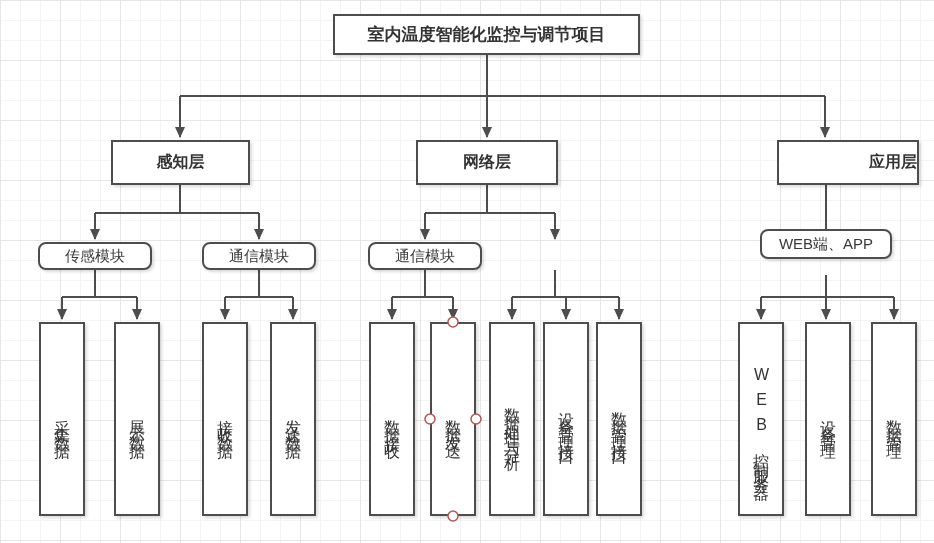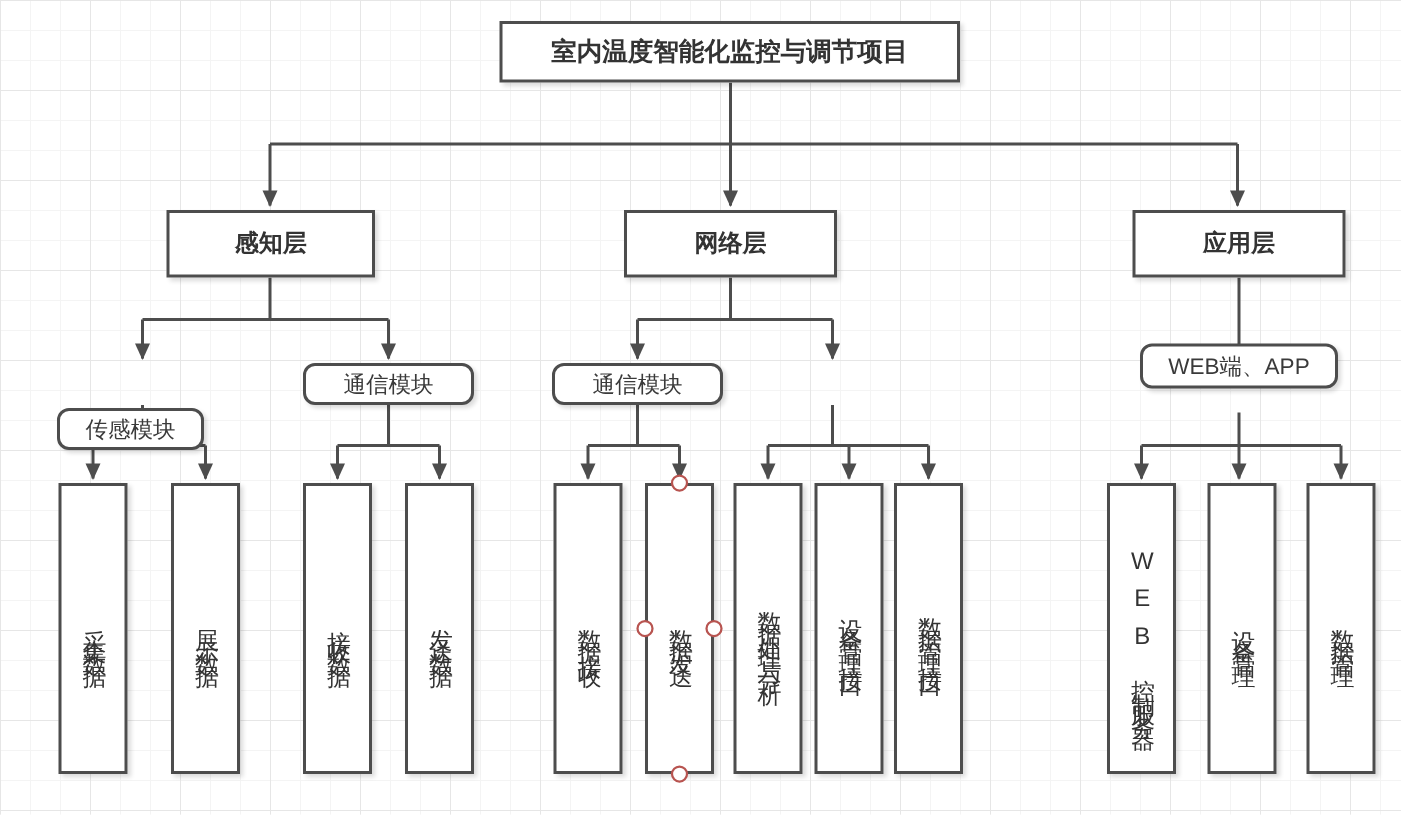--- a/index.html
+++ b/index.html
@@ -20,23 +20,23 @@
   .node{
     position:absolute;box-sizing:border-box;z-index:2;
     background:#ffffff;border:2px solid #4d4d4d;
     display:flex;align-items:center;justify-content:center;
     color:#333333;box-shadow:2px 2px 3px rgba(0,0,0,0.14);
   }
   .root{left:333px;top:14px;width:307px;height:41px;font-size:17px;font-weight:bold;}
   .layer{top:140px;width:142px;height:45px;font-size:16px;font-weight:bold;}
   .layer.l1{left:111px;width:139px;}
   .layer.l2{left:416px;}
-  .layer.l3{left:755px;}
+  .layer.l3{left:777px;justify-content:flex-end;}
   .module{top:242px;height:28px;border-radius:8px;font-size:15px;color:#3a3a3a;}
-  .module.m1{left:38px;width:98px;margin-top:30px;}
+  .module.m1{left:38px;width:114px;}
   .module.m2{left:202px;width:114px;}
   .module.m3{left:368px;width:114px;}
   .module.m4{left:490px;width:131px;}
   .module.m5{left:760px;width:132px;top:229px;height:30px;}
   .leaf{top:322px;width:46px;height:194px;}
   .leaf .v-text{
     writing-mode:vertical-rl;text-orientation:upright;
     font-size:16px;line-height:1;letter-spacing:8px;
     margin-bottom:-8px; 
     white-space:nowrap;color:#333333;

